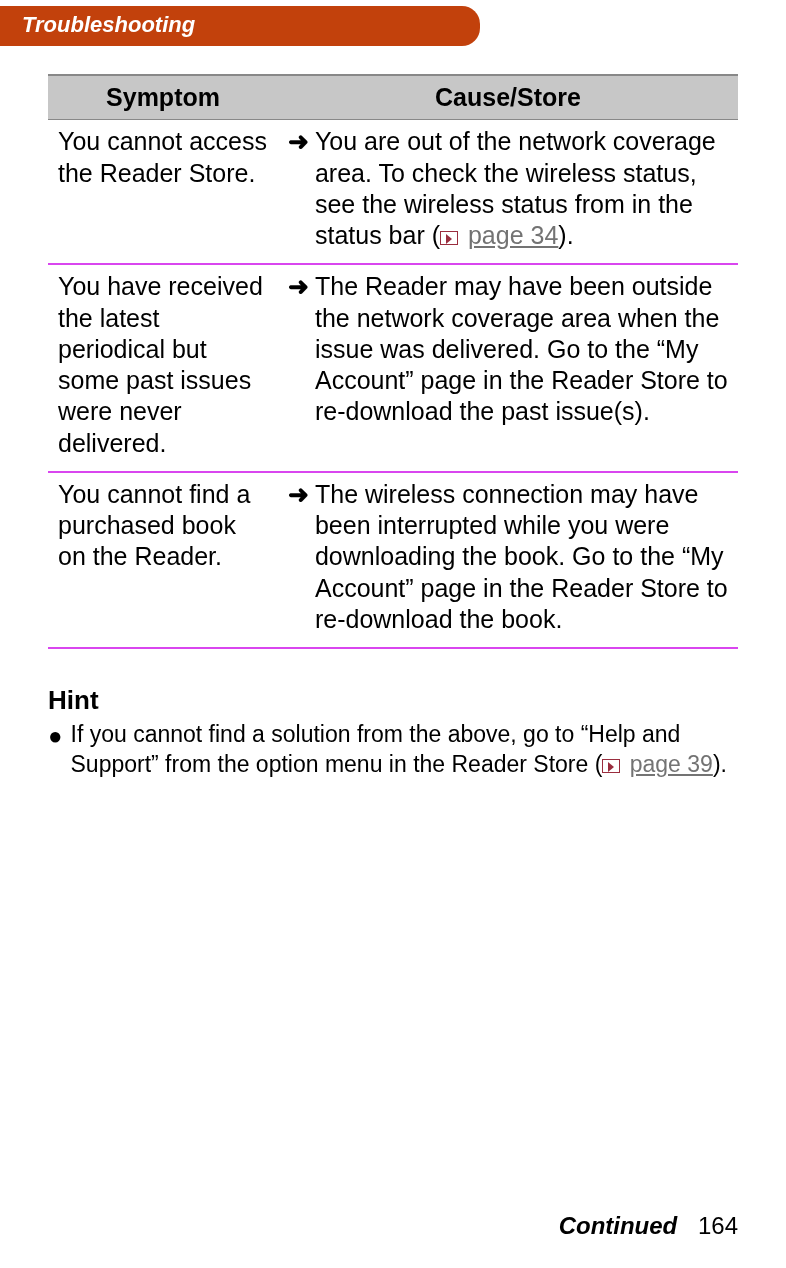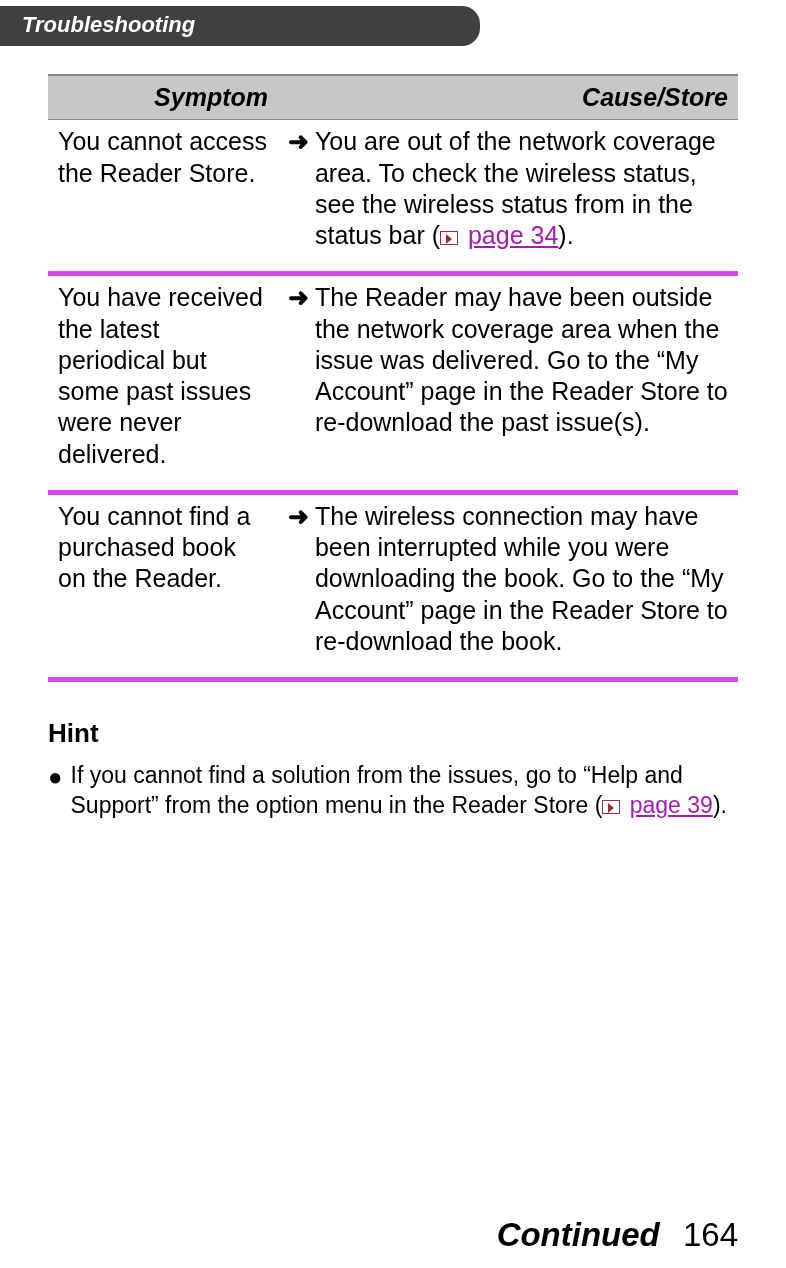--- a/index.html
+++ b/index.html
@@ -1,20 +1,20 @@
 <!DOCTYPE html>
 <html><head>
 <meta charset="utf-8">
 <style>
   * { box-sizing: border-box; margin: 0; padding: 0; }
   html, body { width: 786px; height: 1268px; background: #fff; font-family: Arial, Helvetica, sans-serif; color: #000; }
   .page { width: 786px; height: 1268px; position: relative; }
 
   .header-tab {
-    background: #404040;
+    background: #c2410c;
     color: #fff;
     font-weight: bold;
     font-style: italic;
     font-size: 22px;
     padding: 6px 22px 8px 22px;
     border-top-right-radius: 18px;
     border-bottom-right-radius: 18px;
     display: inline-block;
     width: 480px;
     margin-top: 6px;
@@ -31,32 +31,31 @@
   }
 
   table.ts {
     width: 100%;
     border-collapse: collapse;
     font-size: 25px;
     line-height: 1.25;
   }
   table.ts thead th {
     background: #c7c7c7;
-    text-align: right;
-    font-style: italic;
+    text-align: center;
     font-weight: bold;
     padding: 6px 10px;
     border-top: 2px solid #888;
     border-bottom: 1px solid #888;
   }
   table.ts thead th:first-child { width: 230px; }
   table.ts tbody td {
     vertical-align: top;
-    padding: 6px 10px 20px 10px;
-    border-bottom: 5px solid #d946ef;
+    padding: 6px 10px 12px 10px;
+    border-bottom: 2px solid #d946ef;
   }
   table.ts tbody tr:first-child td { border-top: none; }
 
   .remedy-item { display: flex; }
   .remedy-arrow { flex: 0 0 auto; margin-right: 6px; font-weight: bold; line-height: 1.25; }
   .remedy-text { flex: 1 1 auto; }
 
   .page-link-icon {
     display: inline-block;
     width: 18px; height: 14px;
@@ -68,46 +67,46 @@
   .page-link-icon::after {
     content: "";
     position: absolute;
     left: 5px; top: 2px;
     width: 0; height: 0;
     border-top: 5px solid transparent;
     border-bottom: 5px solid transparent;
     border-left: 6px solid #9a2d3e;
   }
   a.page-link {
-    color: #a21caf;
+    color: #737373;
     text-decoration: underline;
     cursor: pointer;
   }
 
   h2.hint-title {
     font-size: 26px;
     font-weight: 900;
     font-family: Arial Black, Arial, sans-serif;
     margin-top: 36px;
-    margin-bottom: 12px;
+    margin-bottom: 4px;
   }
   ul.hint-list {
     list-style: none;
     font-size: 23px;
     line-height: 1.3;
   }
   ul.hint-list li { display: flex; }
   ul.hint-list li .bullet { flex: 0 0 auto; margin-right: 8px; font-size: 24px; line-height: 1.3; }
   ul.hint-list li .hint-text { flex: 1 1 auto; }
 
   .footer {
     position: absolute;
-    bottom: 14px;
+    bottom: 28px;
     right: 48px;
-    font-size: 33px;
+    font-size: 24px;
     text-align: center;
   }
   .footer .continued { font-style: italic; font-weight: bold; margin-right: 14px; }
 </style>
 </head>
 <body>
 
 <div class="page">
 
   <div class="header-tab">
@@ -155,21 +154,21 @@
           </td>
         </tr>
       </tbody>
     </table>
 
     <h2 class="hint-title">Hint</h2>
     <ul class="hint-list">
       <li>
         <span class="bullet">●</span>
         <span class="hint-text">
-          <span>If you cannot find a solution from the issues, go to “Help and Support” from the option menu in the Reader Store (</span><span class="page-link-icon"></span> <a class="page-link" href="#">page 39</a><span>).</span>
+          <span>If you cannot find a solution from the above, go to “Help and Support” from the option menu in the Reader Store (</span><span class="page-link-icon"></span> <a class="page-link" href="#">page 39</a><span>).</span>
         </span>
       </li>
     </ul>
 
   </div>
 
   <div class="footer">
     <span class="continued">Continued</span>
     <span>164</span>
   </div>

